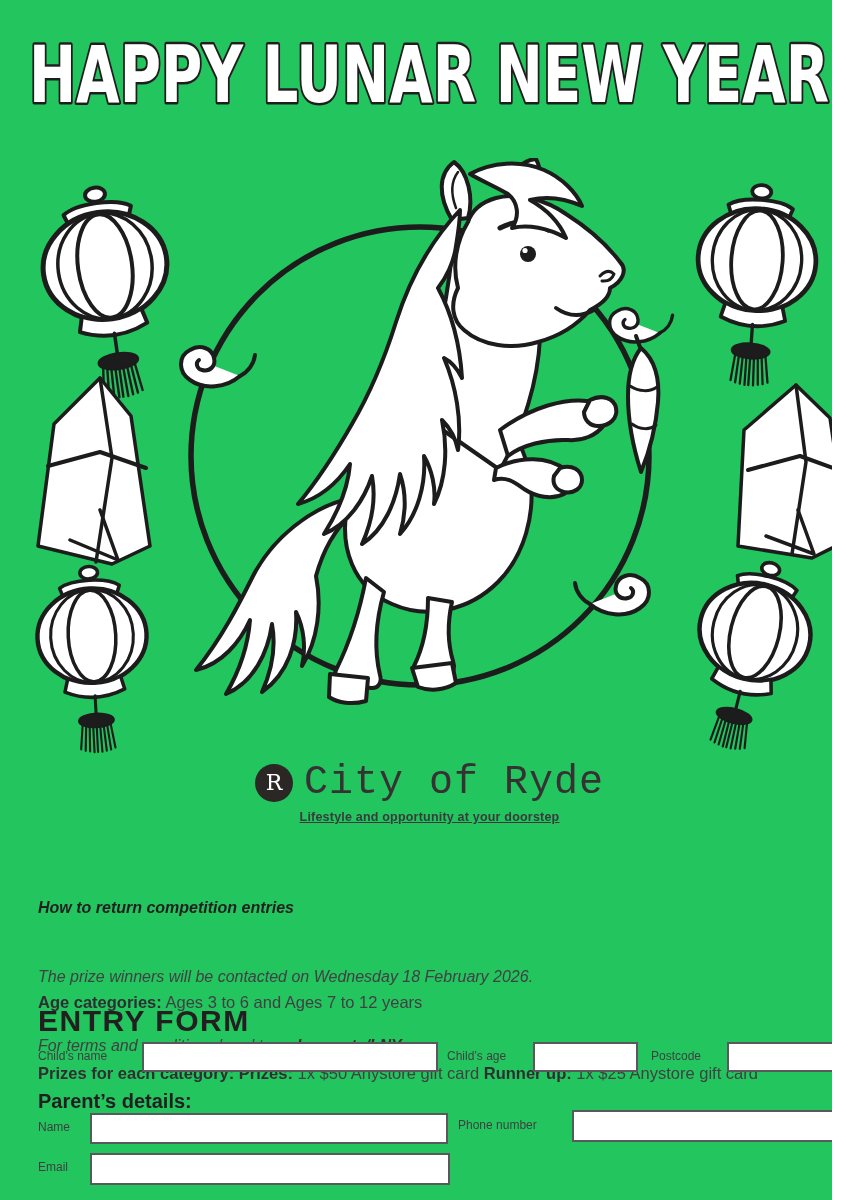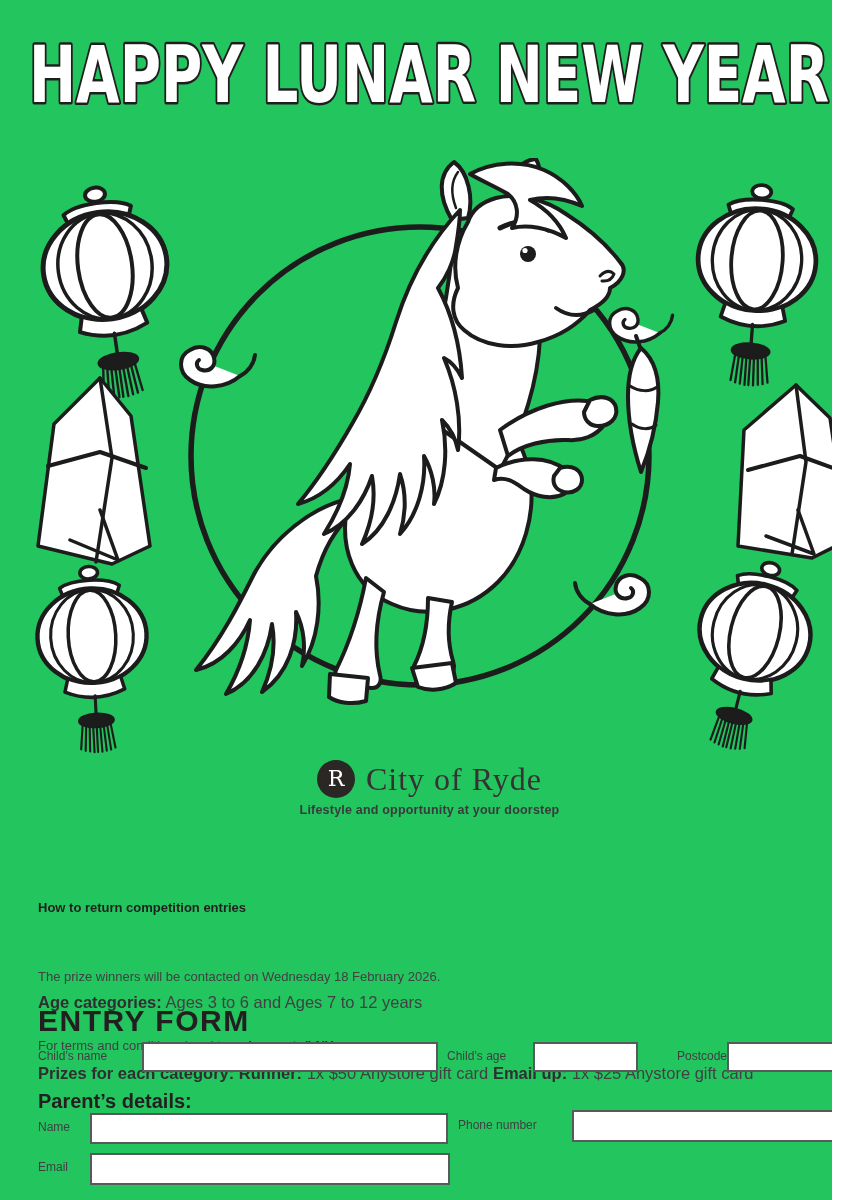--- a/index.html
+++ b/index.html
@@ -24,28 +24,28 @@
   .art path,.art ellipse,.art circle,.art line,.art polyline{vector-effect:none;}
   
   .logo-block{left:0;top:760px;width:859px;text-align:center;}
   .logo-row{display:inline-flex;align-items:center;gap:11px;}
   .logo-circle{
     width:38px;height:38px;border-radius:50%;background:#2b2725;
     display:flex;align-items:center;justify-content:center;
     color:#fff;font-family:"DejaVu Serif",serif;font-size:22px;line-height:1;
   }
   .logo-name{
-    font-family:Liberation Serif, serif;font-size:32px;color:#363233;
+    font-family:Liberation Mono, monospace;font-size:40px;color:#363233;
     letter-spacing:1px;white-space:nowrap;
   }
   .logo-tagline{
-    margin-top:5px;font-size:12.5px;font-weight:bold;color:#3a3a3c;letter-spacing:.2px;
-  }
-  
-  .info{left:38px;top:850px;width:800px;font-size:13px;line-height:23px;white-space:pre-wrap;}
+    margin-top:5px;font-size:12.5px;font-weight:bold;color:#3a3a3c;letter-spacing:.2px;text-decoration:underline;
+  }
+  
+  .info{left:38px;top:850px;width:800px;font-size:16px;line-height:23px;white-space:pre-wrap;font-style:italic;}
   .info .h{font-weight:bold;color:#231f20;}
   .b{font-weight:bold;color:#2f2f31;}
   .cats{left:38px;top:944px;width:800px;font-size:16.5px;line-height:23.5px;white-space:pre-wrap;}
   
   .form-heading{
     left:38px;top:1004px;font-size:30px;font-weight:bold;color:#231f20;letter-spacing:1.5px;
   }
   .flabel{font-size:12px;color:#3f3f41;white-space:nowrap;}
   .fbold{font-size:20px;font-weight:bold;color:#231f20;white-space:nowrap;}
   .fbox{
@@ -168,32 +168,32 @@
   </div>
 
   <div class="abs info">
     <div class="h">How to return competition entries</div>
     <div>The prize winners will be contacted on Wednesday 18 February 2026.</div>
     <div><span>For terms and conditions head to </span><span class="b">ryde.events/LNY</span></div>
   </div>
 
   <div class="abs cats">
     <div><span class="b">Age categories:</span><span> Ages 3 to 6 and Ages 7 to 12 years</span></div>
-    <div><span class="b">Prizes for each category:</span><span class="b"> Runner:</span><span> 1x $50 Anystore gift card</span><span class="b"> Email up:</span><span> 1x $25 Anystore gift card</span></div>
+    <div><span class="b">Prizes for each category:</span><span class="b"> Prizes:</span><span> 1x $50 Anystore gift card</span><span class="b"> Runner up:</span><span> 1x $25 Anystore gift card</span></div>
   </div>
 
   <div class="abs form-heading">ENTRY FORM</div>
 
   <div class="abs flabel" style="left:38px;top:1049px;">Child’s name</div>
   <input class="fbox" style="left: 142px; top: 1042px; width: 296px; height: 30px;" type="text">
 
   <div class="abs flabel" style="left:447px;top:1049px;">Child’s age</div>
   <input class="fbox" style="left: 533px; top: 1042px; width: 105px; height: 30px;" type="text">
 
-  <div class="abs flabel" style="left:677px;top:1049px;">Postcode</div>
+  <div class="abs flabel" style="left:651px;top:1049px;">Postcode</div>
   <input class="fbox" style="left: 727px; top: 1042px; width: 109px; height: 30px;" type="text">
 
   <div class="abs fbold" style="left:38px;top:1090px;">Parent’s details:</div>
 
   <div class="abs flabel" style="left:38px;top:1120px;">Name</div>
   <input class="fbox" style="left: 90px; top: 1113px; width: 358px; height: 31px;" type="text">
 
   <div class="abs flabel" style="left:458px;top:1118px;">Phone number</div>
   <input class="fbox" style="left: 572px; top: 1110px; width: 264px; height: 32px;" type="text">
 

